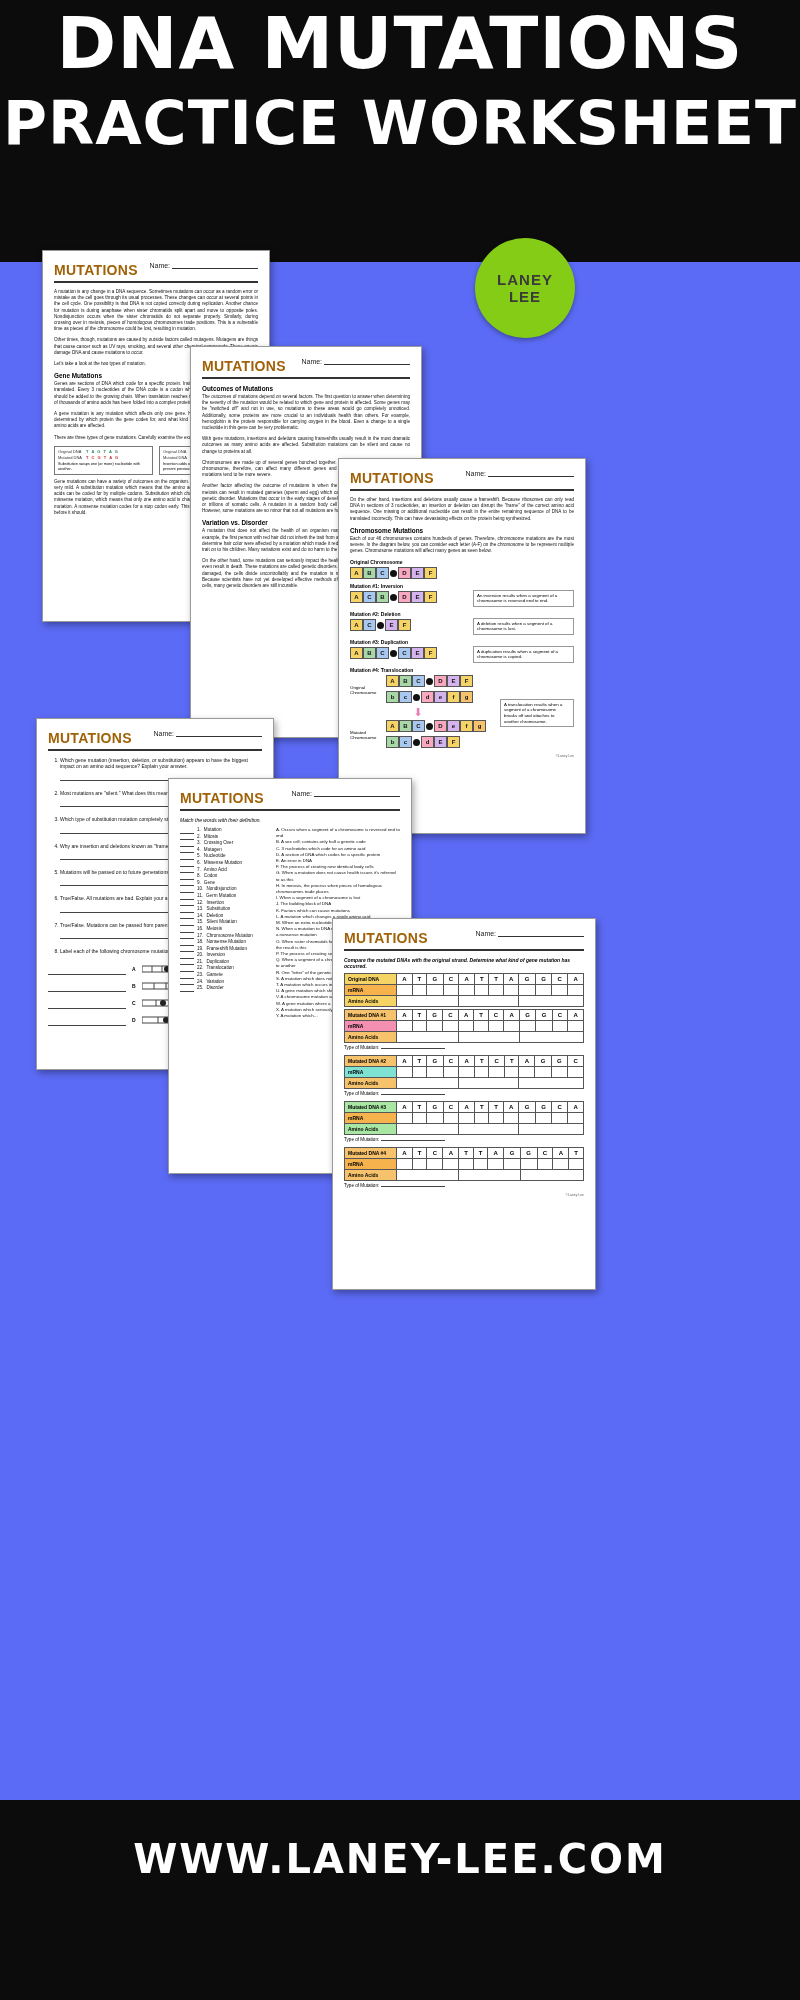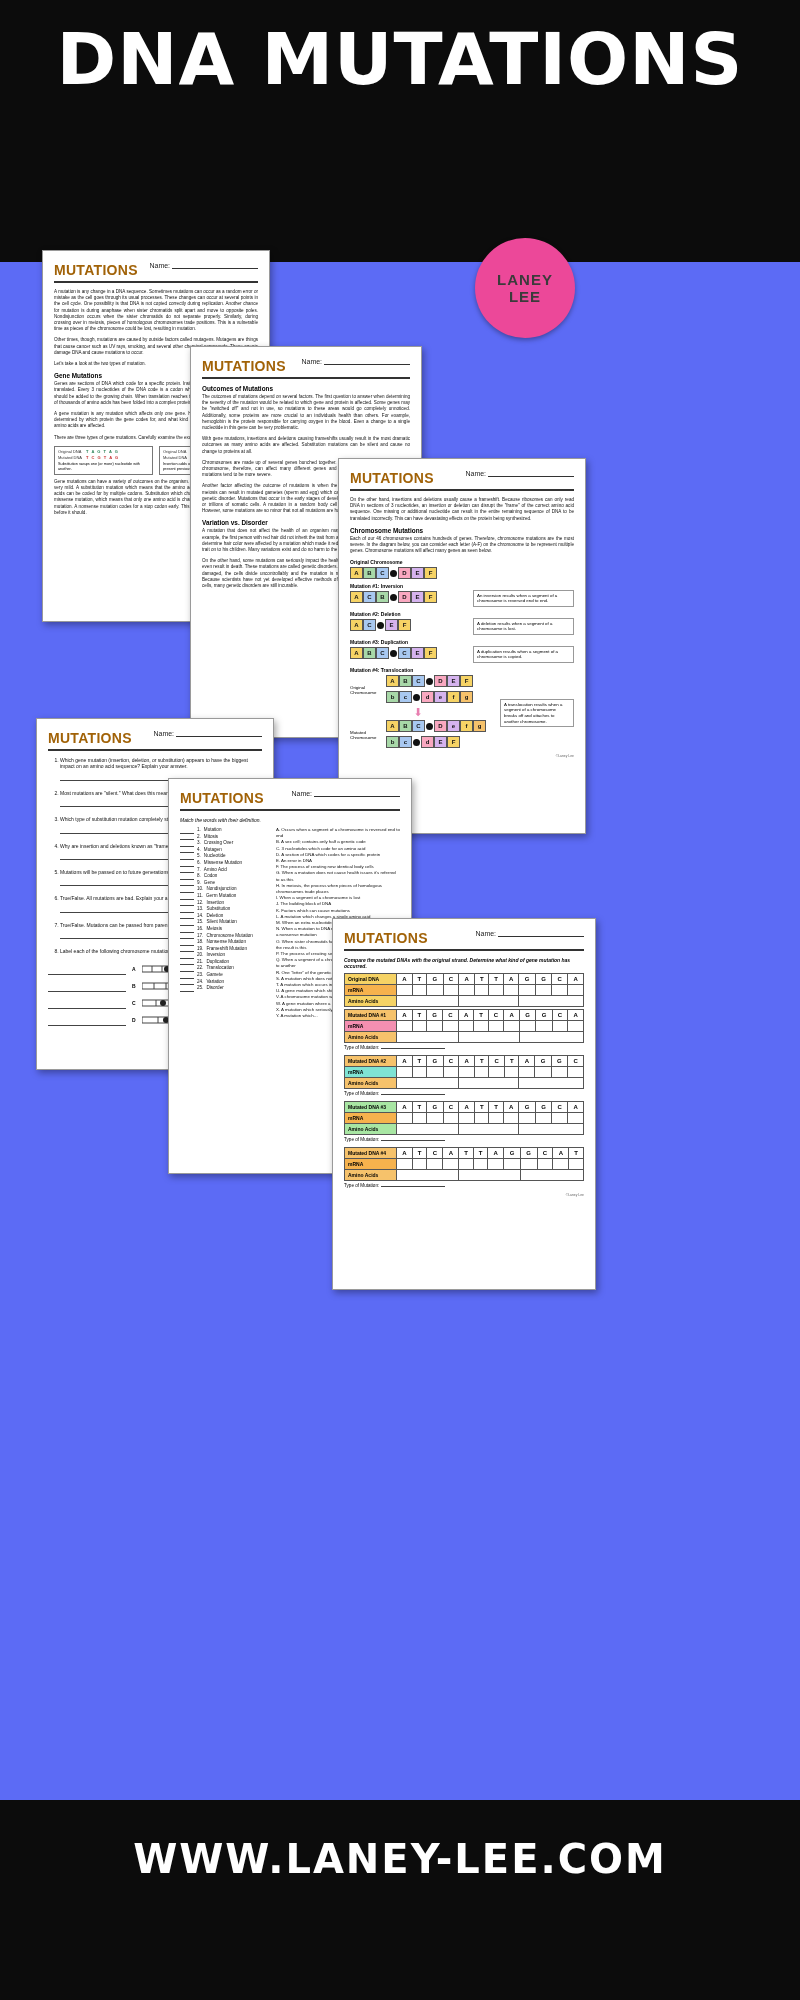--- a/index.html
+++ b/index.html
@@ -13,21 +13,21 @@
     position: relative;
   }
 
   
   .band {
     background: #0c0c0c;
     color: #ffffff;
     width: 100%;
     text-align: center;
   }
-  #top-band { height: 262px; padding-top: 16px; }
+  #top-band { height: 262px; }
   .band-line1 {
     font-size: 72px;
     font-weight: bold;
     letter-spacing: 1px;
     line-height: 86px;
     font-family: "DejaVu Sans", sans-serif;
   }
   .band-line2 {
     font-size: 60px;
     font-weight: bold;
@@ -66,21 +66,21 @@
     left: 0; top: 218px;
     width: 800px; height: 1582px;
   }
 
   
   #logo {
     position: absolute;
     left: 475px; top: 20px;
     width: 100px; height: 100px;
     border-radius: 50%;
-    background: #ec4899;
+    background: #84cc16;
     box-shadow: 0 2px 5px rgba(0,0,0,.35);
     display: flex;
     flex-direction: column;
     align-items: center;
     justify-content: center;
     color: #3b3b3b;
   }
   #logo .l1 { font-size: 15px; font-weight: bold; letter-spacing: 1px; }
   #logo .l2 { font-size: 15px; font-weight: bold; letter-spacing: 1px; }
 
@@ -199,20 +199,21 @@
   .typeline { font-size:4.6px; margin:1px 0 5px 0; }
   .typeline .u { display:inline-block; width:64px; border-bottom:1px solid #444; }
   .instr { font-size:5px; font-style:italic; margin:0 0 4px 0; }
   .cr { font-size:3.4px; color:#666; text-align:right; margin-top:2px;}
 </style>
 </head>
 <body>
 
 <div class="band" id="top-band">
   <div class="band-line1">DNA MUTATIONS</div>
+  <div class="band-line2">PRACTICE WORKSHEET</div>
 </div>
 
 <div id="canvas">
 
   <div id="logo">
     <div class="l1">LANEY</div>
     <div class="l2">LEE</div>
   </div>
 
   <div class="page" id="page1">

